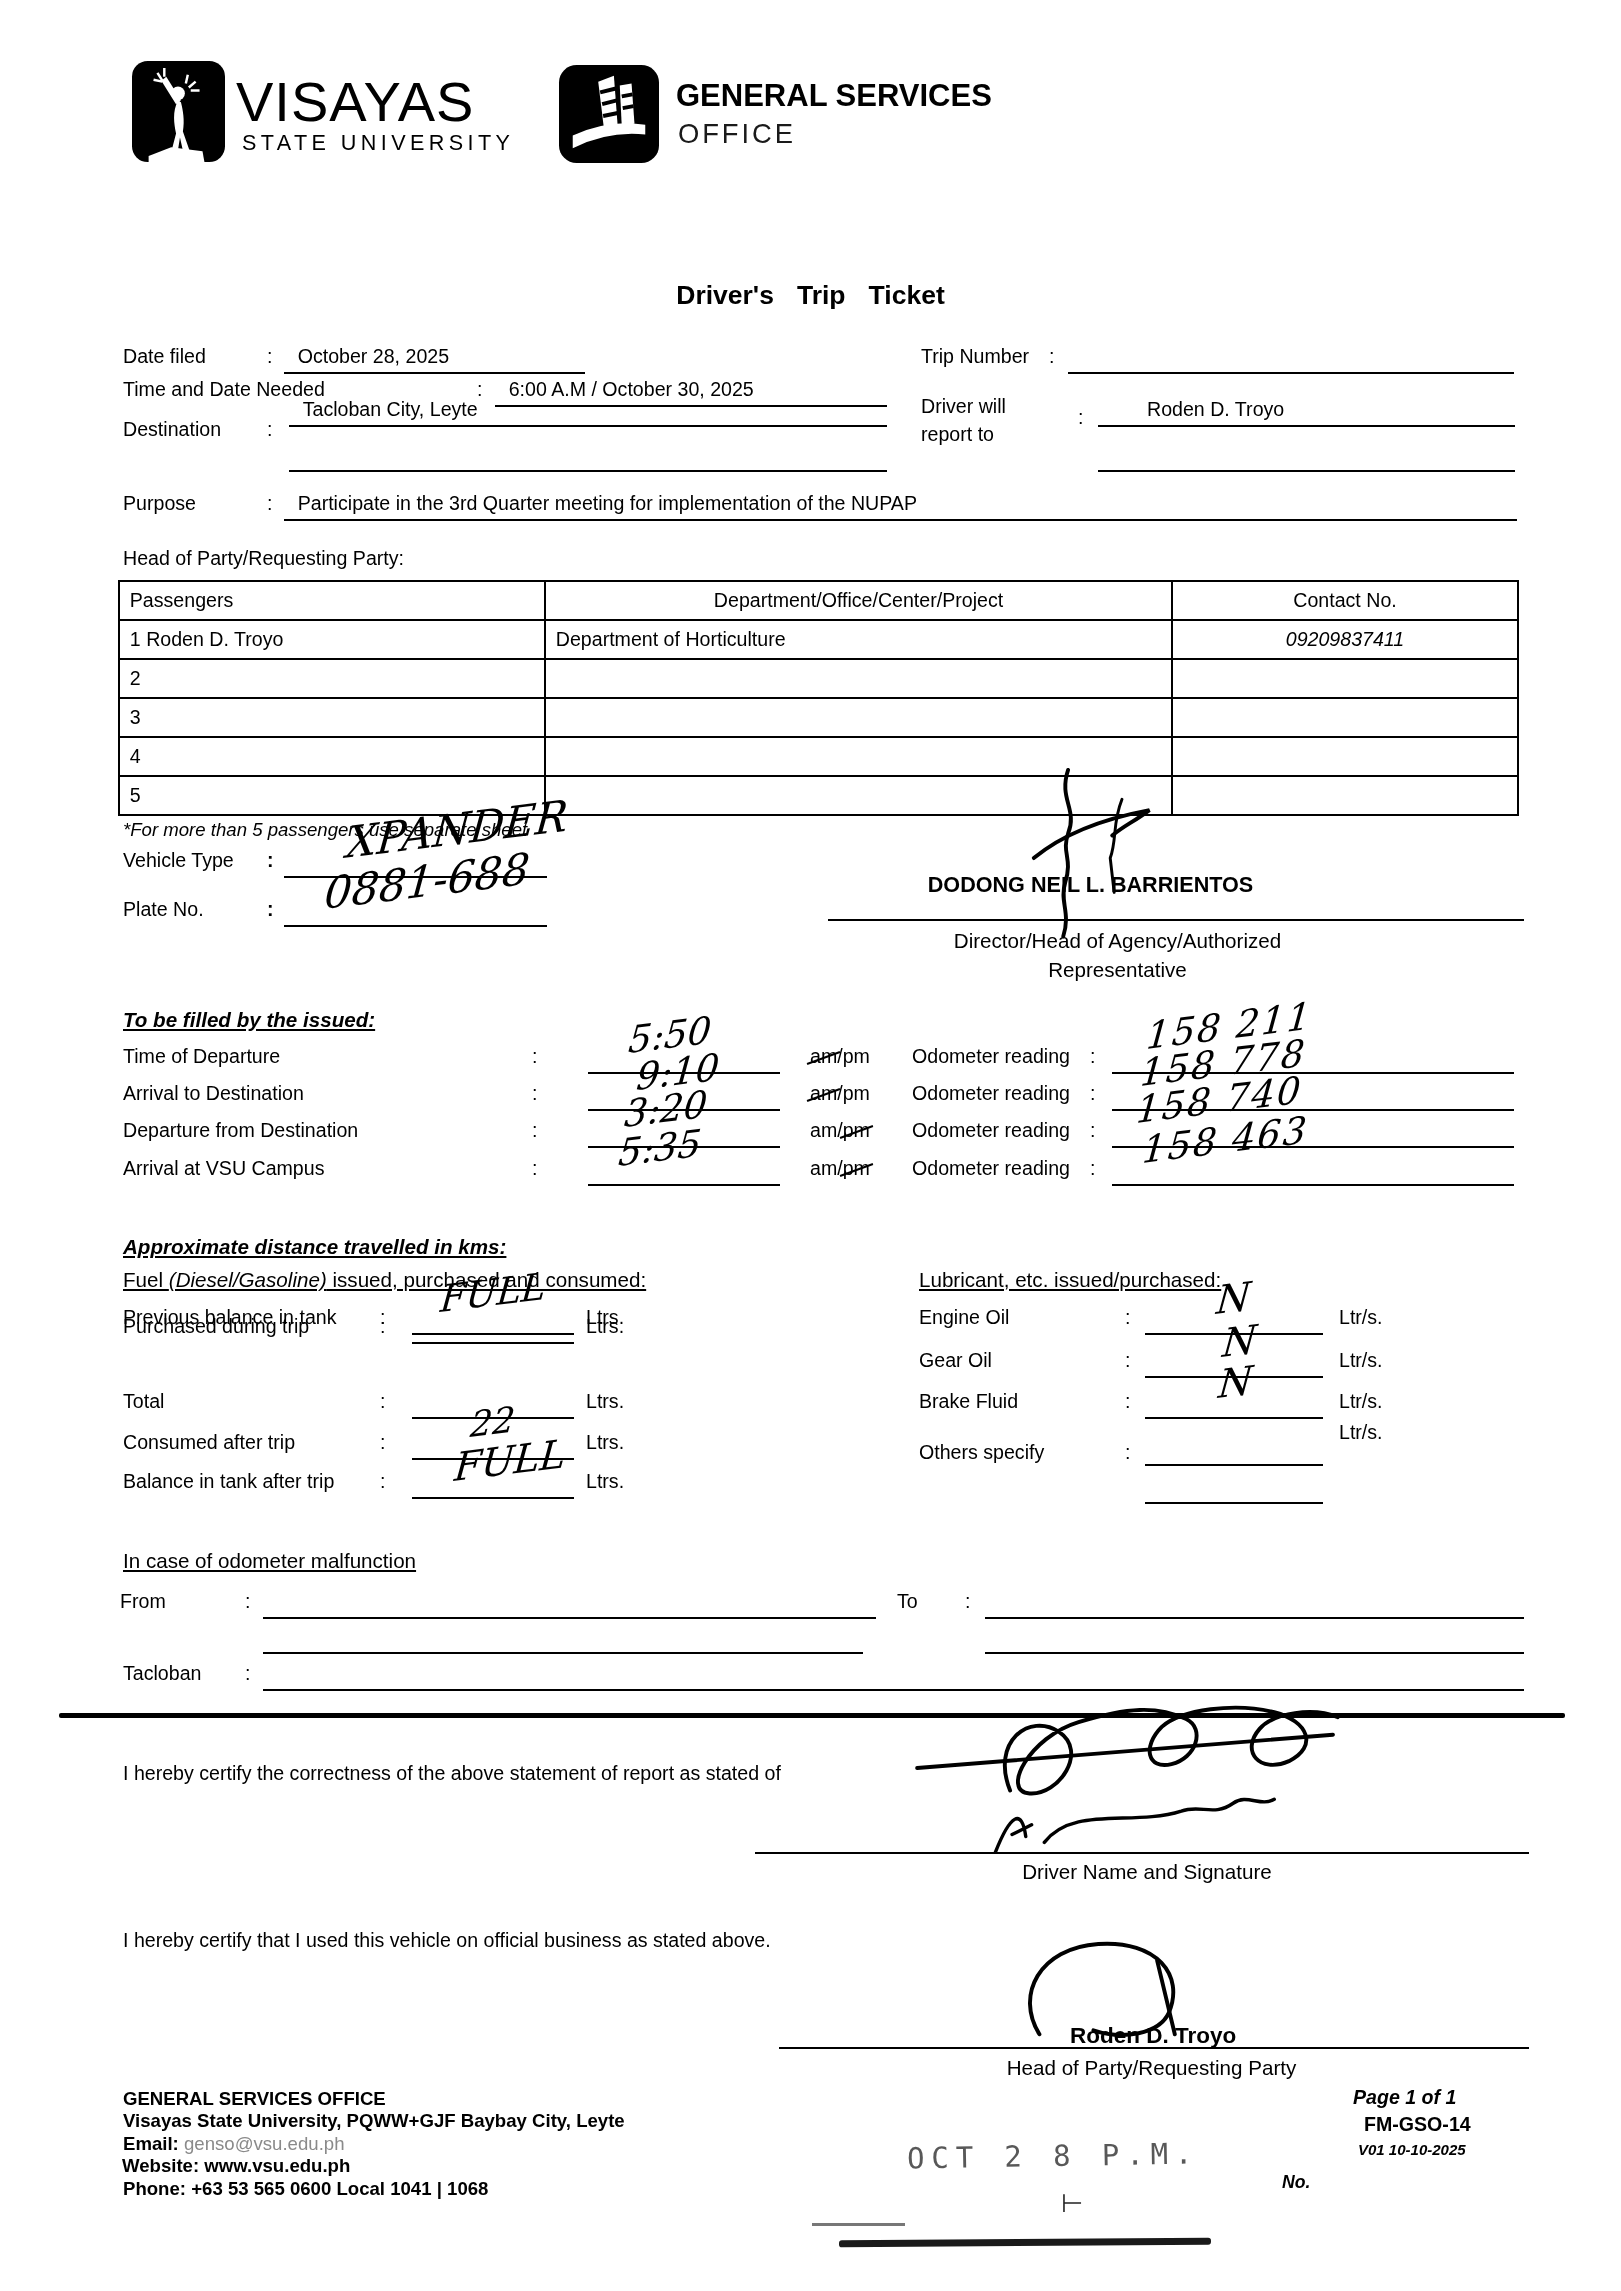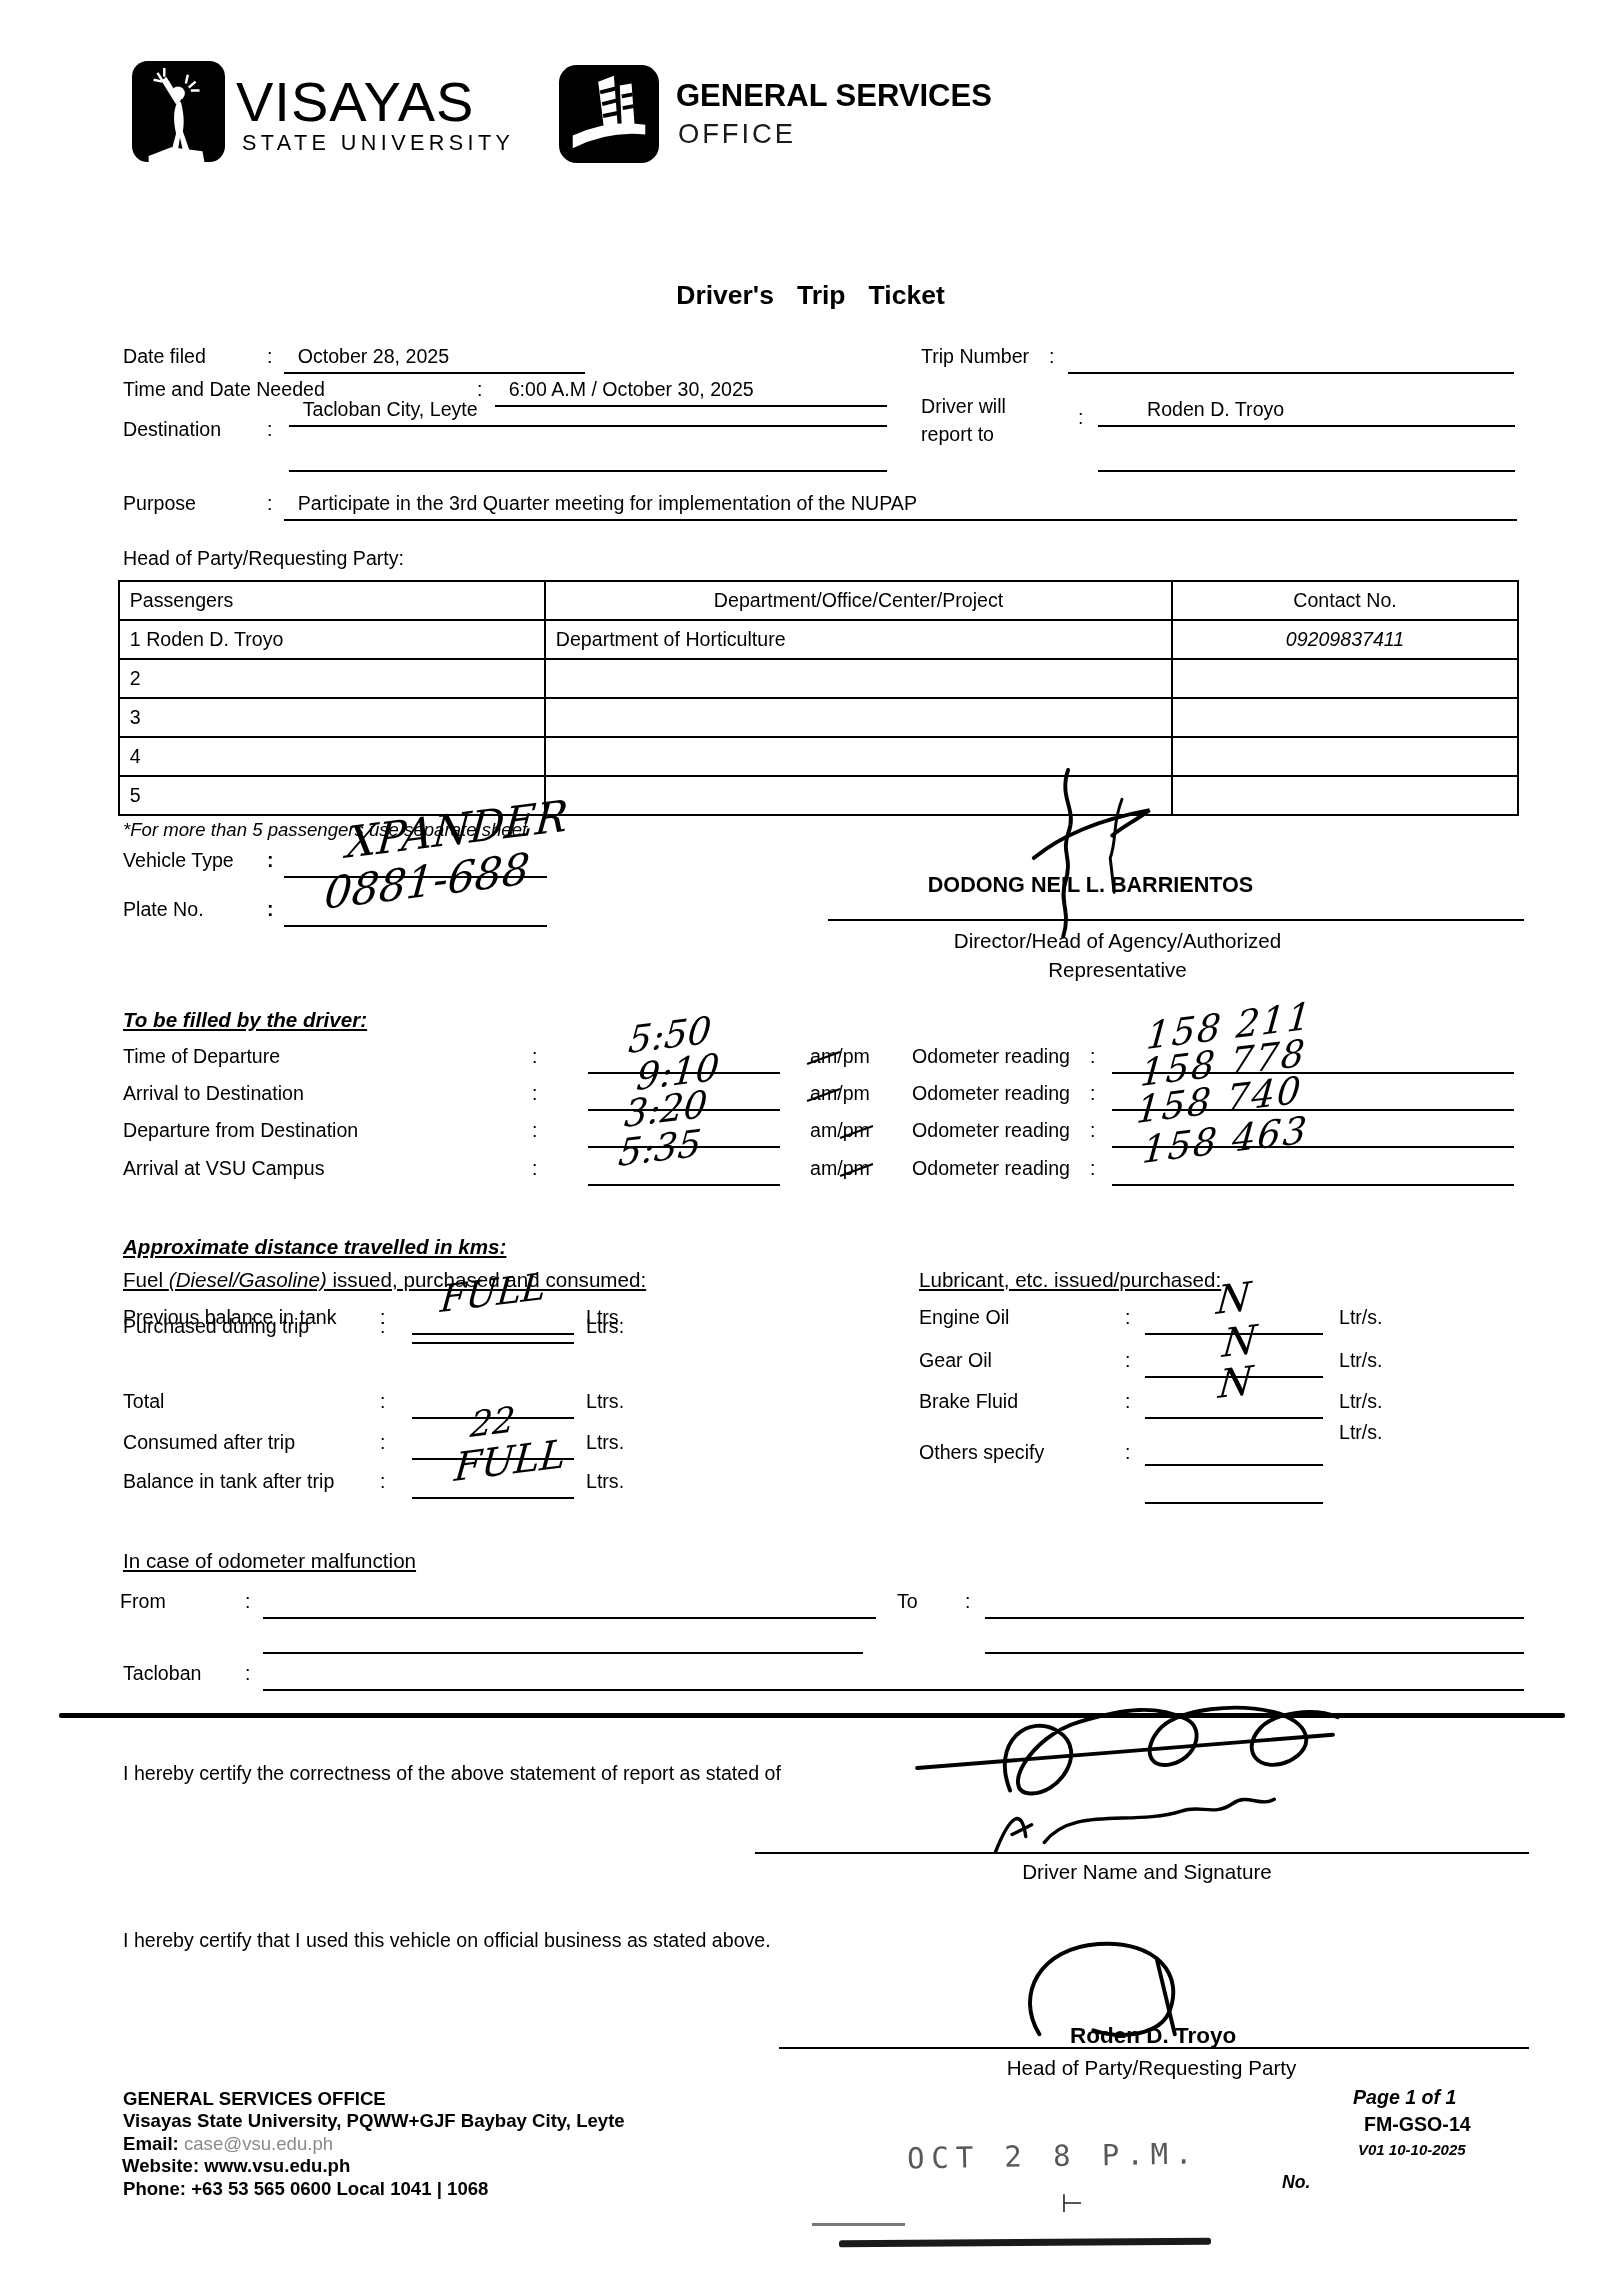--- a/index.html
+++ b/index.html
@@ -171,21 +171,21 @@
   <svg class="abs sig" style="left:975px;top:765px;" width="196" height="196" viewBox="0 0 200 200">
     <path d="M95,5 C85,35 105,45 95,70 C88,90 100,95 92,120 C86,140 98,150 90,175" stroke-width="4"></path>
     <path d="M60,95 C90,70 130,55 178,46 C162,58 152,62 140,72" stroke-width="4"></path>
     <path d="M150,35 C140,60 145,75 138,95 L142,130" stroke-width="3"></path>
   </svg>
   <div class="abs b ctr" style="left:833px;top:872px;width:515px;font-size:21.6px;z-index:2;">DODONG NEIL L. BARRIENTOS</div>
   <div class="abs" style="left:828px;top:919px;width:696px;border-bottom:2px solid #000;"></div>
   <div class="abs ctr" style="left:843px;top:929px;width:549px;font-size:20.6px;">Director/Head of Agency/Authorized</div>
   <div class="abs ctr" style="left:843px;top:958px;width:549px;font-size:20.6px;">Representative</div>
 
-  <div class="abs b i u" style="left:123px;top:1008px;font-size:20.6px;">To be filled by the driver:</div>
+  <div class="abs b i u" style="left:123px;top:1008px;font-size:20.6px;">To be filled by the issued:</div>
 
   <div class="row" style="top:1045px;">
     <span class="lbl" style="left:123px;">Time of Departure</span>
     <span class="lbl" style="left:532px;">:</span>
     <span class="line" style="left:588px;width:192px;"></span>
     <span class="hw" style="left:627px;top:-23.5px;font-size:37px;">5:50</span>
     <span class="lbl" style="left:810px;"><span class="struck-target struck">am</span><span>/</span><span>pm</span></span>
     <span class="lbl" style="left:912px;">Odometer reading</span>
     <span class="lbl" style="left:1090px;">:</span>
     <span class="line" style="left:1112px;width:402px;"></span>
@@ -335,21 +335,21 @@
   <svg class="abs sig" style="left:1010px;top:1936px;z-index:2;" width="206" height="118" viewBox="0 0 210 120">
     <path d="M30,100 C5,60 30,12 90,8 C150,4 178,40 162,78 C152,100 115,106 85,96" stroke-width="4"></path>
     <path d="M150,25 L168,100" stroke-width="4"></path>
   </svg>
   <div class="abs" style="left:779px;top:2047px;width:750px;border-bottom:2.9px solid #000;"></div>
   <div class="abs b" style="left:1070px;top:2023px;font-size:22.5px;z-index:3;">Roden D. Troyo</div>
   <div class="abs ctr" style="left:892px;top:2056px;width:519px;font-size:20.6px;">Head of Party/Requesting Party</div>
 
   <div class="abs footline" style="left:123px;top:2088px;">GENERAL SERVICES OFFICE</div>
   <div class="abs footline" style="left:123px;top:2110px;">Visayas State University, PQWW+GJF Baybay City, Leyte</div>
-  <div class="abs footline" style="left:123px;top:2133px;"><span>Email:</span> <span style="color:#8a8a8a;font-weight:normal;">case@vsu.edu.ph</span></div>
+  <div class="abs footline" style="left:123px;top:2133px;"><span>Email:</span> <span style="color:#8a8a8a;font-weight:normal;">genso@vsu.edu.ph</span></div>
   <div class="abs footline" style="left:122px;top:2155px;"><span>Website:</span> <span>www.vsu.edu.ph</span></div>
   <div class="abs footline" style="left:123px;top:2178px;"><span>Phone:</span> <span>+63 53 565 0600 Local 1041 | 1068</span></div>
 
   <div class="abs stamp" style="left:907px;top:2139px;">OCT 2 8 P.M.</div>
   <div class="abs" style="left:1061px;top:2188px;font-size:25.5px;color:#222;">⊢</div>
   <div class="abs" style="left:812px;top:2223px;width:93px;height:2.9px;background:#777;"></div>
   <div class="abs" style="left:839px;top:2239px;width:372px;height:6.9px;background:#1a1a1a;border-radius:2.9px;transform:rotate(-0.4deg);"></div>
 
   <div class="abs b i" style="left:1353px;top:2086px;font-size:19.6px;">Page 1 of 1</div>
   <div class="abs b" style="left:1364px;top:2113px;font-size:19.6px;">FM-GSO-14</div>

